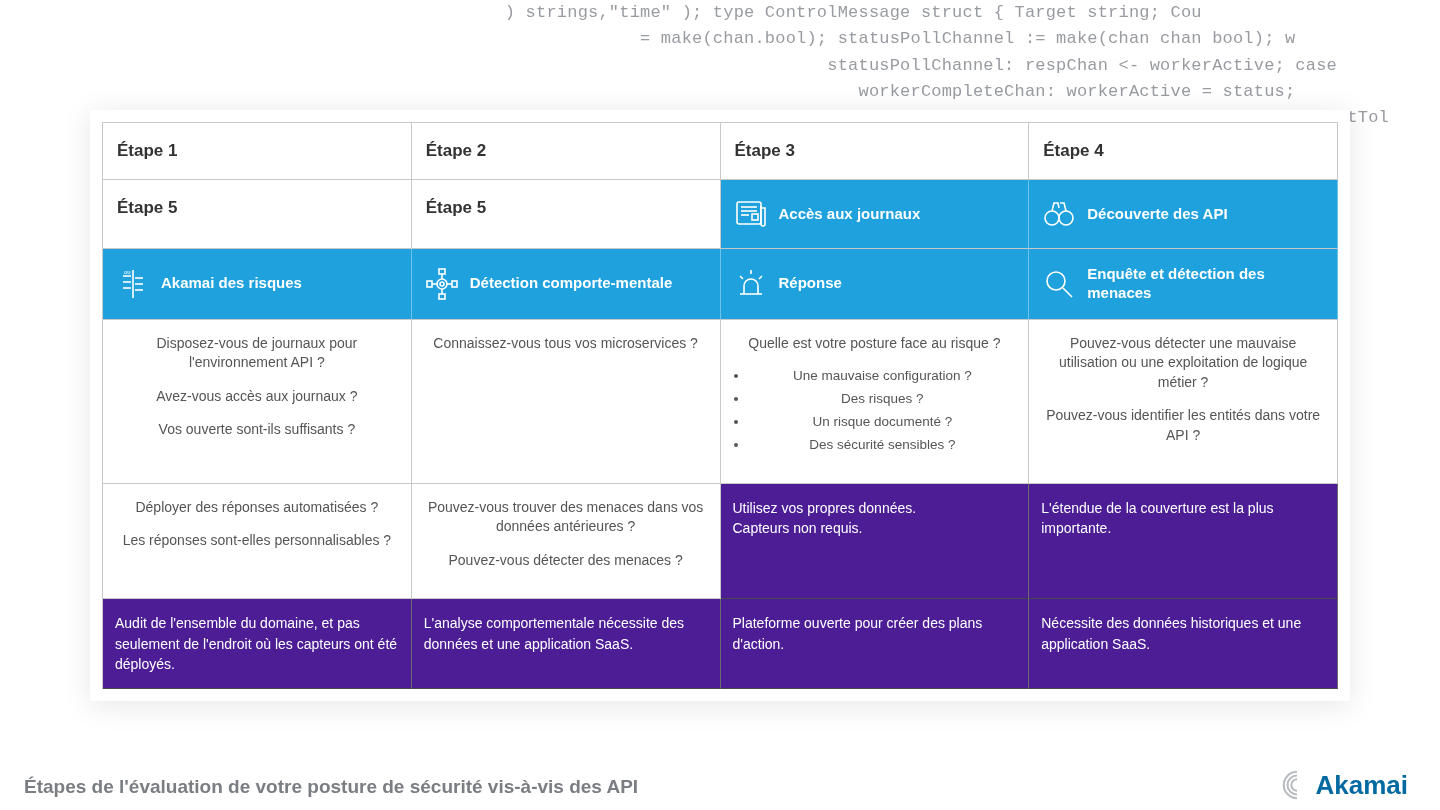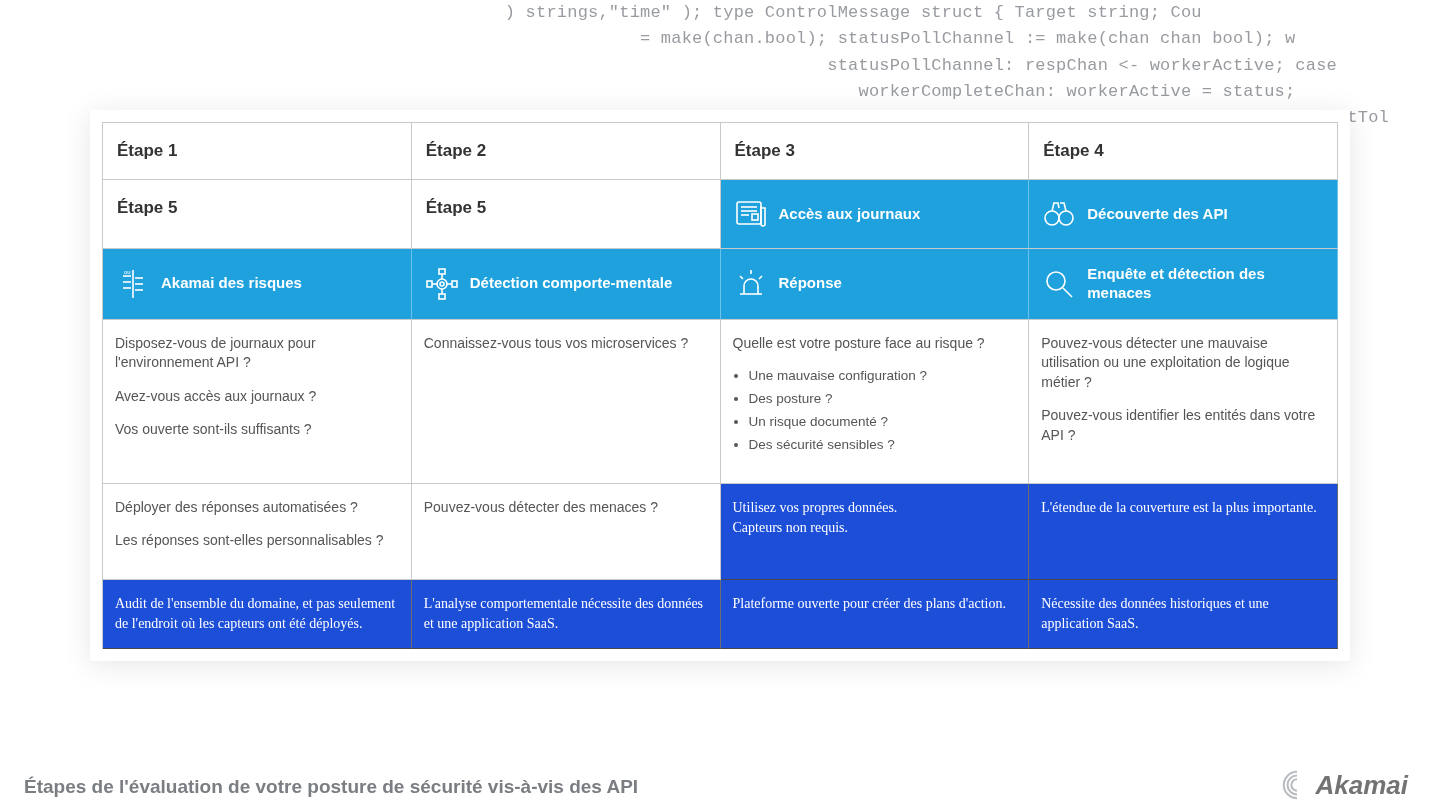--- a/index.html
+++ b/index.html
@@ -70,51 +70,50 @@
 }
 .title-text {
   font-size: 15px;
   font-weight: 700;
   line-height: 1.25;
 }
 .q-cell {
   font-size: 14px;
   color: #555;
   line-height: 1.4;
+  text-align: center;
 }
 .q-cell p { margin-bottom: 14px; }
 .q-cell ul { margin-left: 16px; margin-bottom: 14px; }
 .q-cell li { margin-bottom: 4px; font-size: 13.5px; }
 .foot-cell {
-  background: #1d4ed8;
+  background: #4c1d95;
   color: #fff;
   font-size: 14px;
   line-height: 1.45;
   border-right-color: #6a6c6d;
   border-bottom-color: #454748;
-  font-family: Liberation Serif, serif;
 }
 .caption {
   position: absolute;
   left: 24px;
   bottom: 12px;
   font-size: 19px;
   color: #7a7d82;
   font-weight: bold;
 }
 .logo {
   position: absolute;
   right: 32px;
   bottom: 8px;
   display: flex;
   align-items: center;
-  color: #737373;
+  color: #0369a1;
   font-size: 26px;
   font-weight: 600;
-  font-style: italic;
   gap: 2px;
 }
 .logo svg { width: 34px; height: 34px; }
 </style>
 </head>
 <body>
 
 <div class="code-bg">            ) strings,"time" ); type ControlMessage struct { Target string; Cou<br>                         = make(chan.bool); statusPollChannel := make(chan chan bool); w<br>                                           statusPollChannel: respChan &lt;- workerActive; case<br>                                              workerCompleteChan: workerActive = status;<br>                                                                                        } hostTol<br>                                                                                      intf(w,<br>                                                                                      for Ta<br>                                                                                   eqChan<br>                                                                                   ACTIVE"<br>                                                                                   ); };pa<br>                                                                                   func ma<br>                                                                                   rkerAct<br>                                                                                   sg := &lt;<br>                                                                                   admin(<br>                                                                                   Tokens<br>                                                                                   intf(w,<br>                                                                                   for Ta<br>                                                                                   <br>                                                                                   </div>
 
 <div class="card">
@@ -210,34 +209,35 @@
       <p>Avez-vous accès aux journaux ?</p>
       <p>Vos ouverte sont-ils suffisants ?</p>
     </div>
     <div class="cell q-cell">
       <p>Connaissez-vous tous vos microservices ?</p>
     </div>
     <div class="cell q-cell">
       <p>Quelle est votre posture face au risque ?</p>
       <ul>
         <li>Une mauvaise configuration ?</li>
-        <li>Des posture ?</li>
+        <li>Des risques ?</li>
         <li>Un risque documenté ?</li>
         <li>Des sécurité sensibles ?</li>
       </ul>
     </div>
     <div class="cell q-cell">
       <p>Pouvez-vous détecter une mauvaise utilisation ou une exploitation de logique métier ?</p>
       <p>Pouvez-vous identifier les entités dans votre API ?</p>
     </div>
     <div class="cell q-cell">
       <p>Déployer des réponses automatisées ?</p>
       <p>Les réponses sont-elles personnalisables ?</p>
     </div>
     <div class="cell q-cell">
+      <p>Pouvez-vous trouver des menaces dans vos données antérieures ?</p>
       <p>Pouvez-vous détecter des menaces ?</p>
     </div>
 
     <div class="cell foot-cell">Utilisez vos propres données.<br>Capteurs non requis.</div>
     <div class="cell foot-cell">L'étendue de la couverture est la plus importante.</div>
     <div class="cell foot-cell">Audit de l'ensemble du domaine, et pas seulement de l'endroit où les capteurs ont été déployés.</div>
     <div class="cell foot-cell">L'analyse comportementale nécessite des données et une application SaaS.</div>
     <div class="cell foot-cell">Plateforme ouverte pour créer des plans d'action.</div>
     <div class="cell foot-cell">Nécessite des données historiques et une application SaaS.</div>
 

